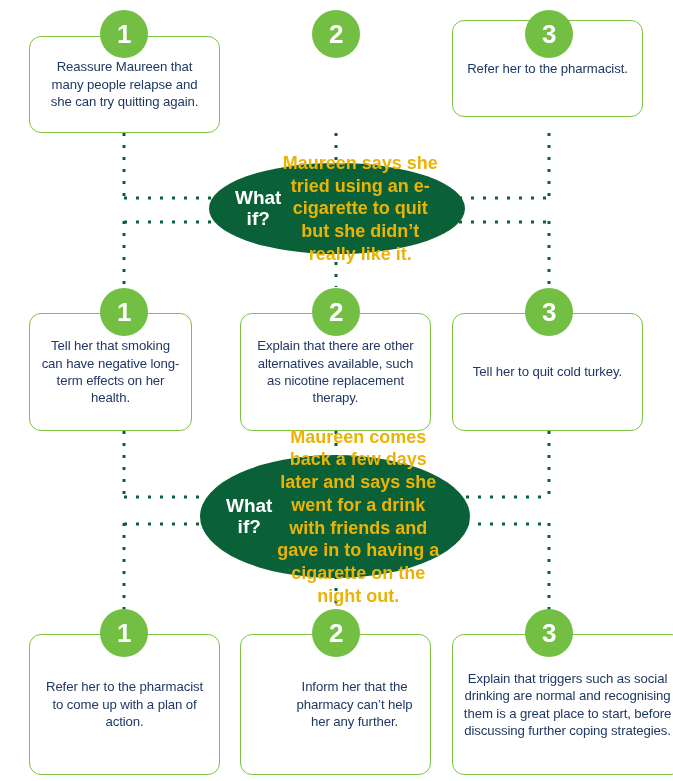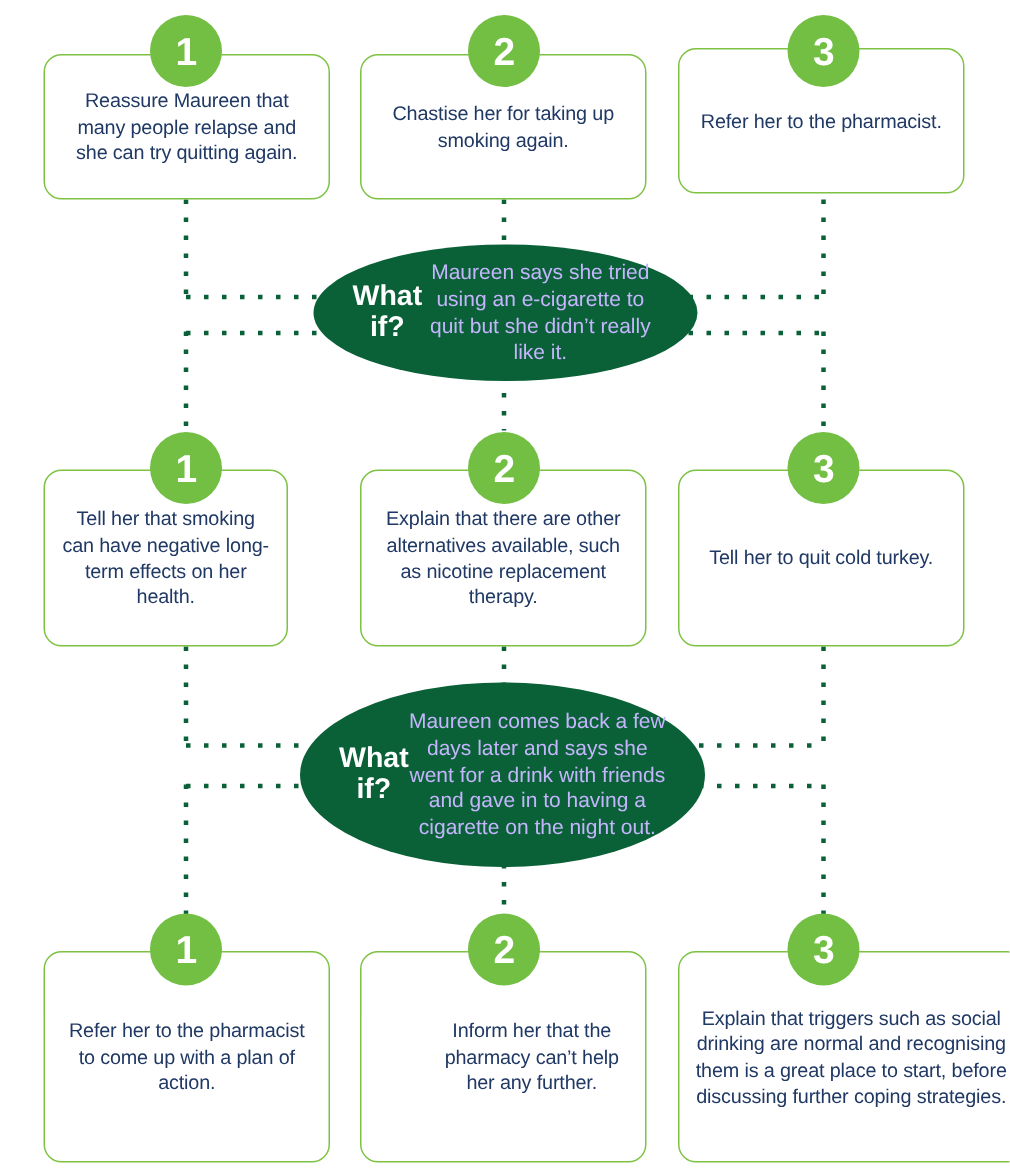--- a/index.html
+++ b/index.html
@@ -87,24 +87,24 @@
     box-sizing: border-box;
   }
   .oval-title {
     color: #ffffff;
     font-size: 19px;
     font-weight: bold;
     line-height: 1.12;
     margin-bottom: 1px;
   }
   .oval-body {
-    color: #c4b5fd;
-    font-size: 14px;
+    color: #eab308;
+    font-size: 18px;
     line-height: 1.26;
-    font-weight: 400;
+    font-weight: 700;
   }
 </style>
 </head>
 <body>
 
 <div class="canvas">
 
   <svg class="dots-layer" width="673" height="781" viewBox="0 0 673 781" xmlns="http://www.w3.org/2000/svg">
     <g stroke="#0a6138" stroke-width="3" stroke-linecap="butt" stroke-dasharray="3 9">
 
@@ -142,28 +142,25 @@
     </g>
   </svg>
 
   <div class="card" style="left:29px; top:36px; width:191px; height:97px;">
     <span class="card-text">Reassure Maureen that many people relapse and she can try quitting again.</span>
   </div>
   <div class="badge" style="left:100px; top:10px;">
     <span class="badge-num">1</span>
   </div>
 
-  <div class="card" style="left:240px; top:36px; width:191px; height:97px;">
-    <span class="card-text">Chastise her for taking up smoking again.</span>
-  </div>
   <div class="badge" style="left:312px; top:10px;">
     <span class="badge-num">2</span>
   </div>
 
-  <div class="card" style="left:452px; top:32px; width:191px; height:97px;">
+  <div class="card" style="left:452px; top:20px; width:191px; height:97px;">
     <span class="card-text">Refer her to the pharmacist.</span>
   </div>
   <div class="badge" style="left:525px; top:10px;">
     <span class="badge-num">3</span>
   </div>
 
   <div class="oval" style="left:209px; top:163px; width:256px; height:91px;">
     <div class="oval-title">What if?</div>
     <div class="oval-body">Maureen says she tried using an e-cigarette to quit but she didn’t really like it.</div>
   </div>

